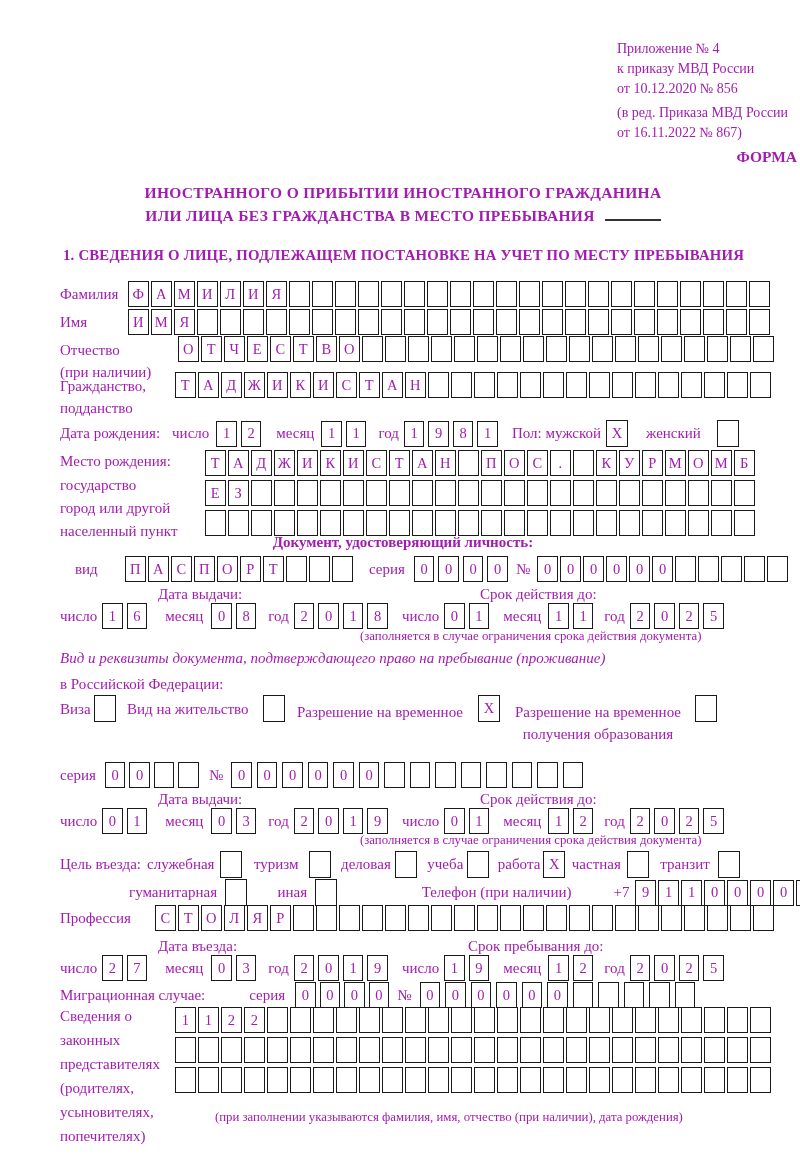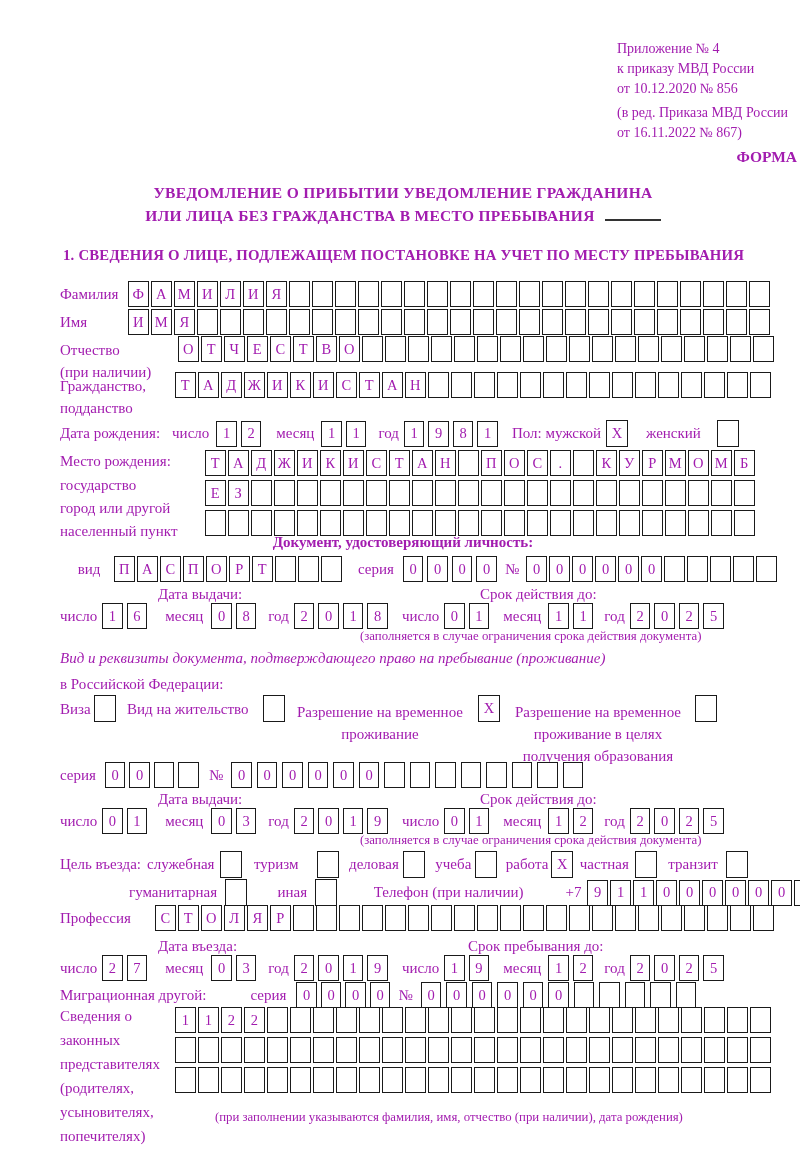--- a/index.html
+++ b/index.html
@@ -40,21 +40,21 @@
   <div class="abs annex" style="left:617px; top:39px; width:180px;">
     <div>Приложение № 4</div>
     <div>к приказу МВД России</div>
     <div>от 10.12.2020 № 856</div>
     <div class="gap-top">(в ред. Приказа МВД России</div>
     <div>от 16.11.2022 № 867)</div>
   </div>
   <div class="abs b" style="left:0; top:148px; width:766px; text-align:right; font-size:15.5px;padding-left:31px;">ФОРМА</div>
 
   <div class="abs title" style="left:40px; top:181px; width:726px;">
-    <div>УВЕДОМЛЕНИЕ О ПРИБЫТИИ УВЕДОМЛЕНИЕ ГРАЖДАНИНА</div>
+    <div>ИНОСТРАННОГО О ПРИБЫТИИ ИНОСТРАННОГО ГРАЖДАНИНА</div>
     <div>
       <span>ИЛИ ЛИЦА БЕЗ ГРАЖДАНСТВА В МЕСТО ПРЕБЫВАНИЯ</span><span class="t-underline"></span>
     </div>
   </div>
 
   <div class="abs hdr1" style="left:63px; top:247px;">1. СВЕДЕНИЯ О ЛИЦЕ, ПОДЛЕЖАЩЕМ ПОСТАНОВКЕ НА УЧЕТ ПО МЕСТУ ПРЕБЫВАНИЯ</div>
 
   <div class="abs row" style="left:60px; top:281px;">
     <span class="lab" style="width:68px;">Фамилия</span>
     <span class="boxes">
@@ -296,21 +296,21 @@
       <span class="cell"></span>
       <span class="cell"></span>
       <span class="cell"></span>
       <span class="cell"></span>
       <span class="cell"></span>
       <span class="cell"></span>
     </div>
 
   <div class="abs b center" style="left:40px; top:534px; width:726px;">Документ, удостоверяющий личность:</div>
 
-  <div class="abs row" style="left:64px; top:556px;text-align:center;">
+  <div class="abs row" style="left:75px; top:556px;">
     <span class="lab" style="width:50px;">вид</span>
     <span class="boxes" style="margin-right:14px;">
         <span class="cell">П</span>
         <span class="cell">А</span>
         <span class="cell">С</span>
         <span class="cell">П</span>
         <span class="cell">О</span>
         <span class="cell">Р</span>
         <span class="cell">Т</span>
         <span class="cell"></span>
@@ -389,28 +389,26 @@
   <div class="abs" style="left:60px; top:701px;">Виза</div>
   <div class="abs boxes cb" style="left:94px; top:695px;">
       <span class="cell"></span>
     </div>
   <div class="abs" style="left:127px; top:701px;">Вид на жительство</div>
   <div class="abs boxes cb" style="left:263px; top:695px;">
       <span class="cell"></span>
     </div>
   <div class="abs center lh22" style="left:290px; top:701px; width:180px;">
     <div>Разрешение на временное</div>
-    <div>проживание</div>
   </div>
   <div class="abs boxes cb" style="left:478px; top:695px;">
       <span class="cell">X</span>
     </div>
   <div class="abs center lh22" style="left:508px; top:701px; width:180px;">
     <div>Разрешение на временное</div>
-    <div>проживание в целях</div>
     <div>получения образования</div>
   </div>
   <div class="abs boxes cb" style="left:695px; top:695px;">
       <span class="cell"></span>
     </div>
 
   <div class="abs row" style="left:60px; top:762px;">
     <span class="lab" style="margin-right:9px;">серия</span>
     <span class="boxes dates" style="margin-right:6px;">
         <span class="cell">0</span>
@@ -479,21 +477,21 @@
       </span>
   </div>
   <div class="abs small" style="left:360px; top:833px;">(заполняется в случае ограничения срока действия документа)</div>
 
   <div class="abs row" style="left:60px; top:851px;">
     <span class="lab" style="margin-right:6px;">Цель въезда:</span>
     <span class="lab" style="margin-right:6px;">служебная</span>
     <span class="boxes cb" style="margin-right:9px;">
         <span class="cell"></span>
       </span>
-    <span class="lab" style="margin-right:18px;">туризм</span>
+    <span class="lab" style="margin-right:10px;">туризм</span>
     <span class="boxes cb" style="margin-right:8px;">
         <span class="cell"></span>
       </span>
     <span class="lab" style="margin-right:4px;">деловая</span>
     <span class="boxes cb" style="margin-right:8px;">
         <span class="cell"></span>
       </span>
     <span class="lab" style="margin-right:4px;">учеба</span>
     <span class="boxes cb" style="margin-right:6px;">
         <span class="cell"></span>
@@ -513,21 +511,21 @@
   </div>
   <div class="abs row" style="left:129px; top:879px;">
     <span class="lab" style="margin-right:8px;">гуманитарная</span>
     <span class="boxes cb" style="margin-right:28px;">
         <span class="cell"></span>
       </span>
     <span class="lab" style="margin-right:8px;">иная</span>
     <span class="boxes cb" style="margin-right:34px;">
         <span class="cell"></span>
       </span>
-    <span class="lab" style="margin-right:42px;">Телефон (при наличии)</span>
+    <span class="lab" style="margin-right:42px;margin-left:48px;">Телефон (при наличии)</span>
     <span class="lab" style="margin-right:6px;">+7</span>
     <span class="boxes">
         <span class="cell">9</span>
         <span class="cell">1</span>
         <span class="cell">1</span>
         <span class="cell">0</span>
         <span class="cell">0</span>
         <span class="cell">0</span>
         <span class="cell">0</span>
         <span class="cell">0</span>
@@ -605,21 +603,21 @@
     <span class="lab" style="margin-right:5px;">год</span>
     <span class="boxes">
         <span class="cell">2</span>
         <span class="cell">0</span>
         <span class="cell">2</span>
         <span class="cell">5</span>
       </span>
   </div>
 
   <div class="abs row" style="left:60px; top:982px;">
-    <span class="lab" style="margin-right:44px;">Миграционная другой:</span>
+    <span class="lab" style="margin-right:44px;">Миграционная случае:</span>
     <span class="lab" style="margin-right:10px;">серия</span>
     <span class="boxes dates" style="margin-right:4px;">
         <span class="cell">0</span>
         <span class="cell">0</span>
         <span class="cell">0</span>
         <span class="cell">0</span>
       </span>
     <span class="lab" style="margin-right:8px;">№</span>
     <span class="boxes wide">
         <span class="cell">0</span>

